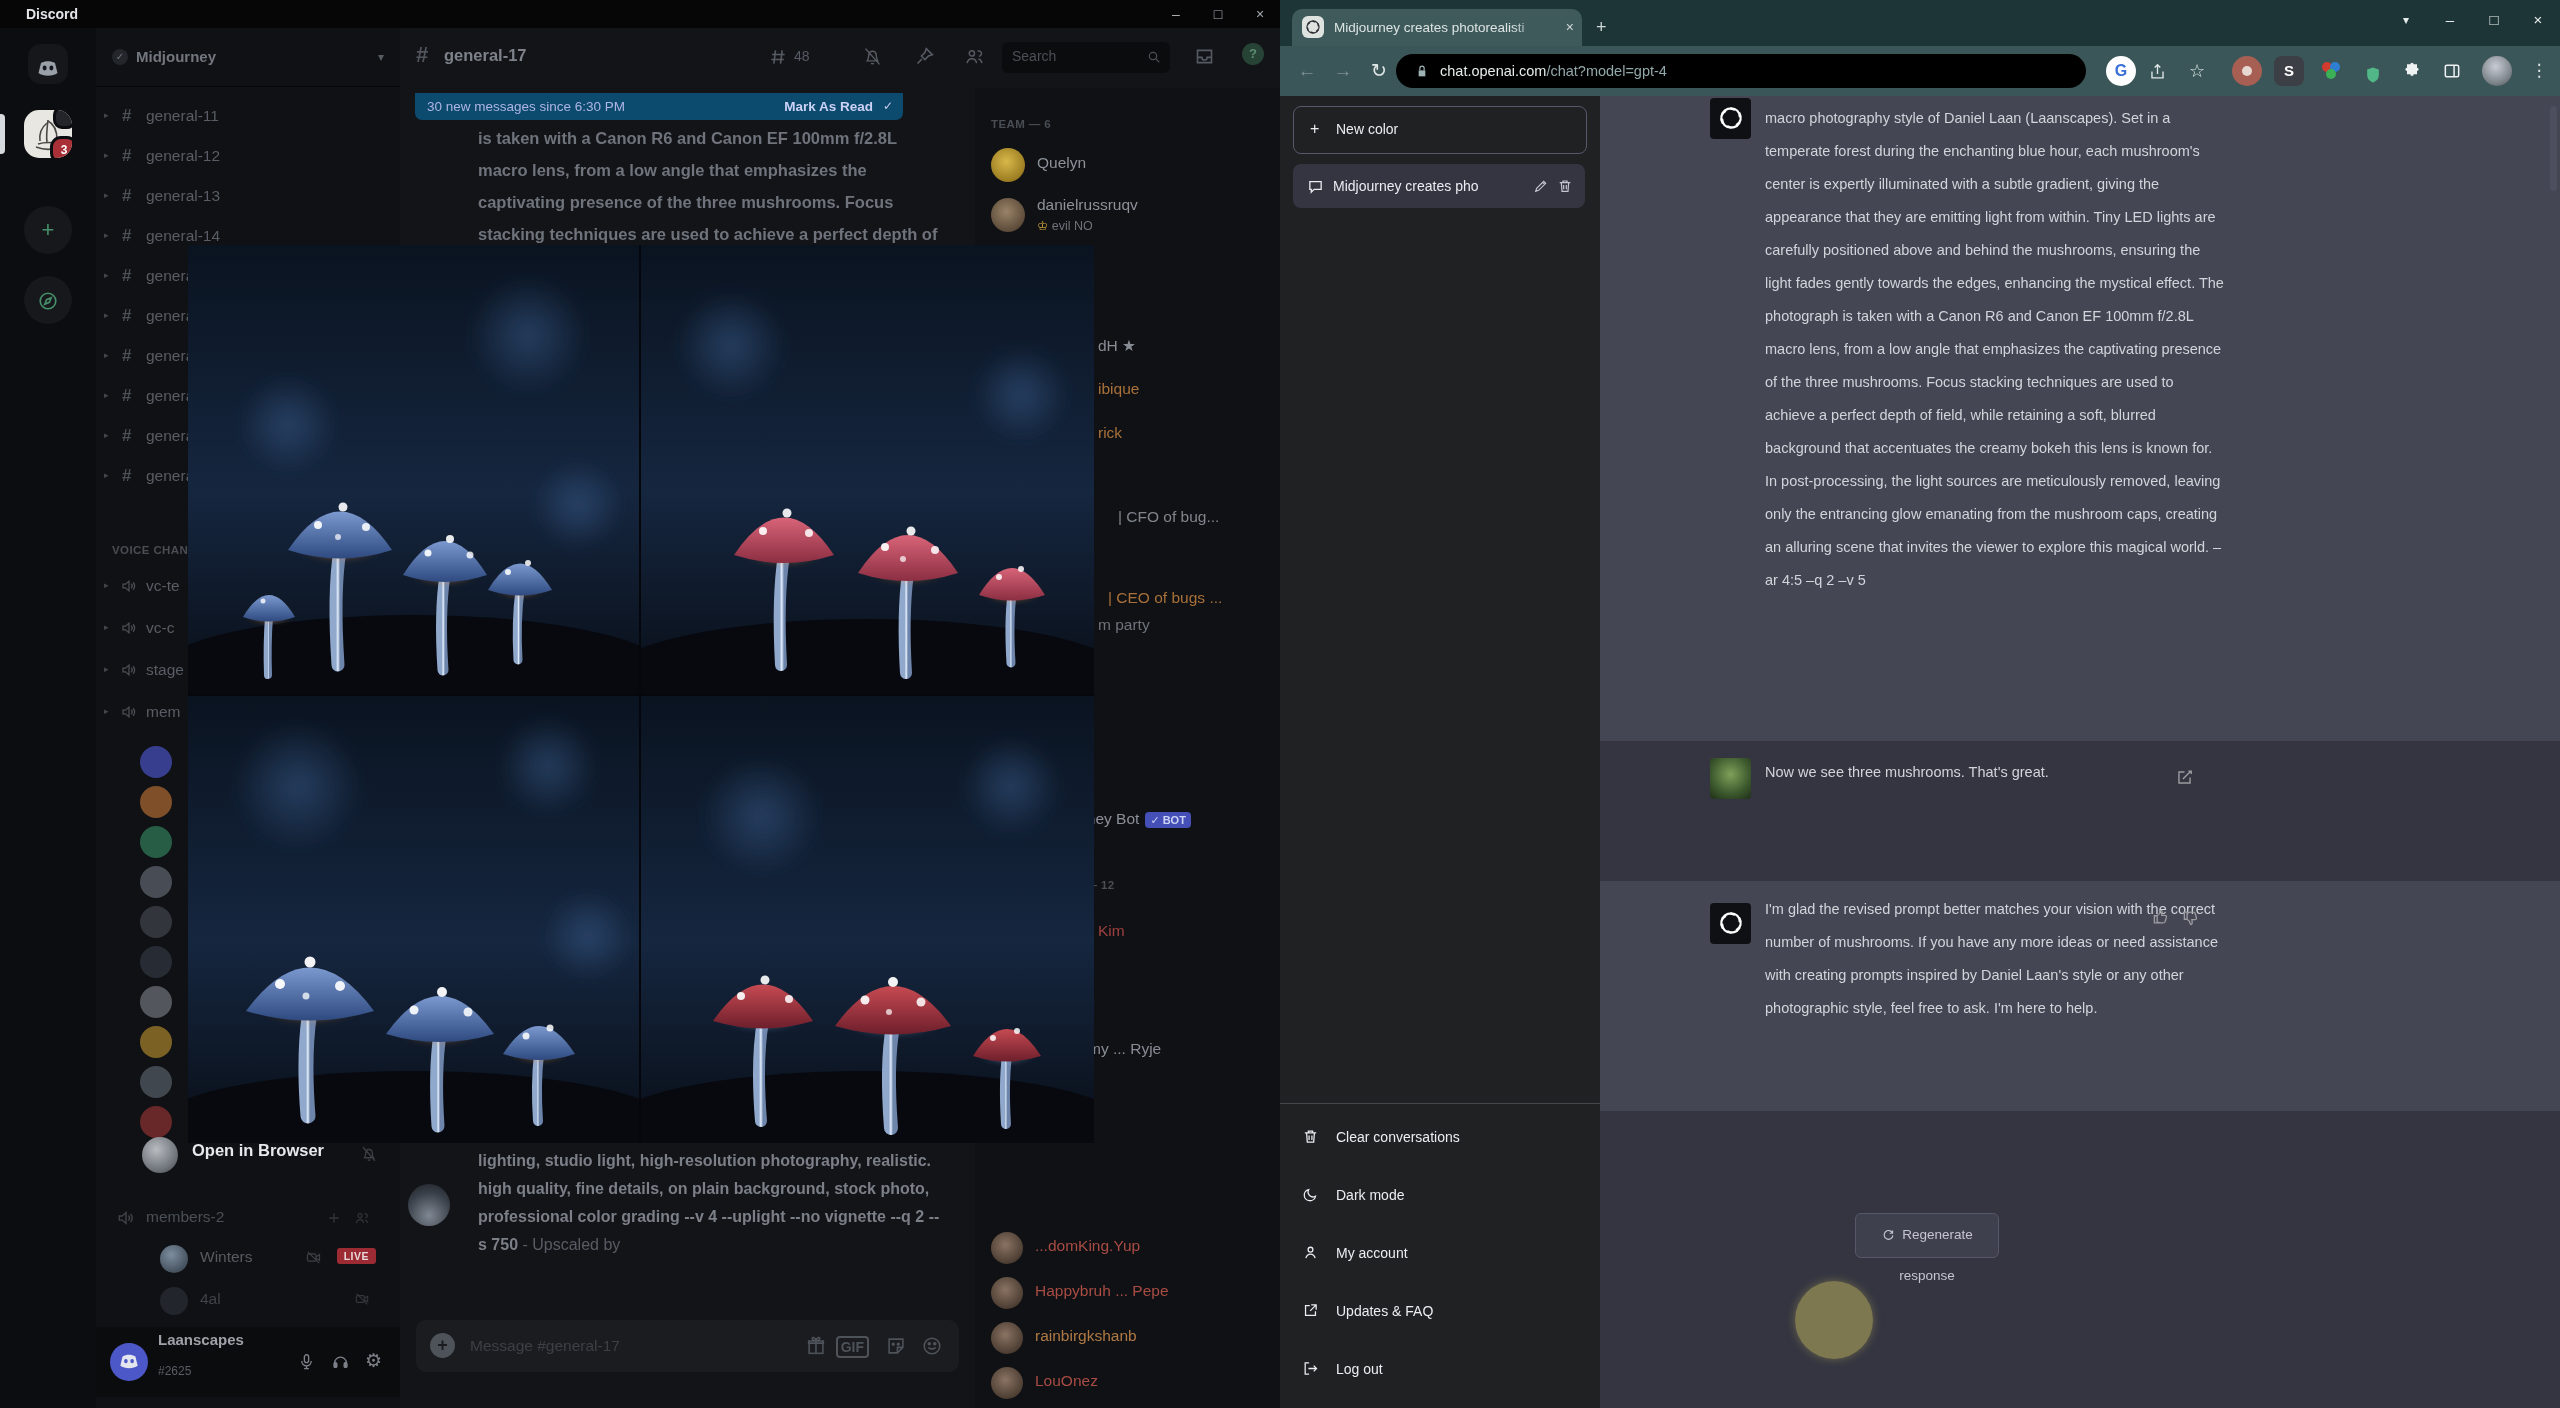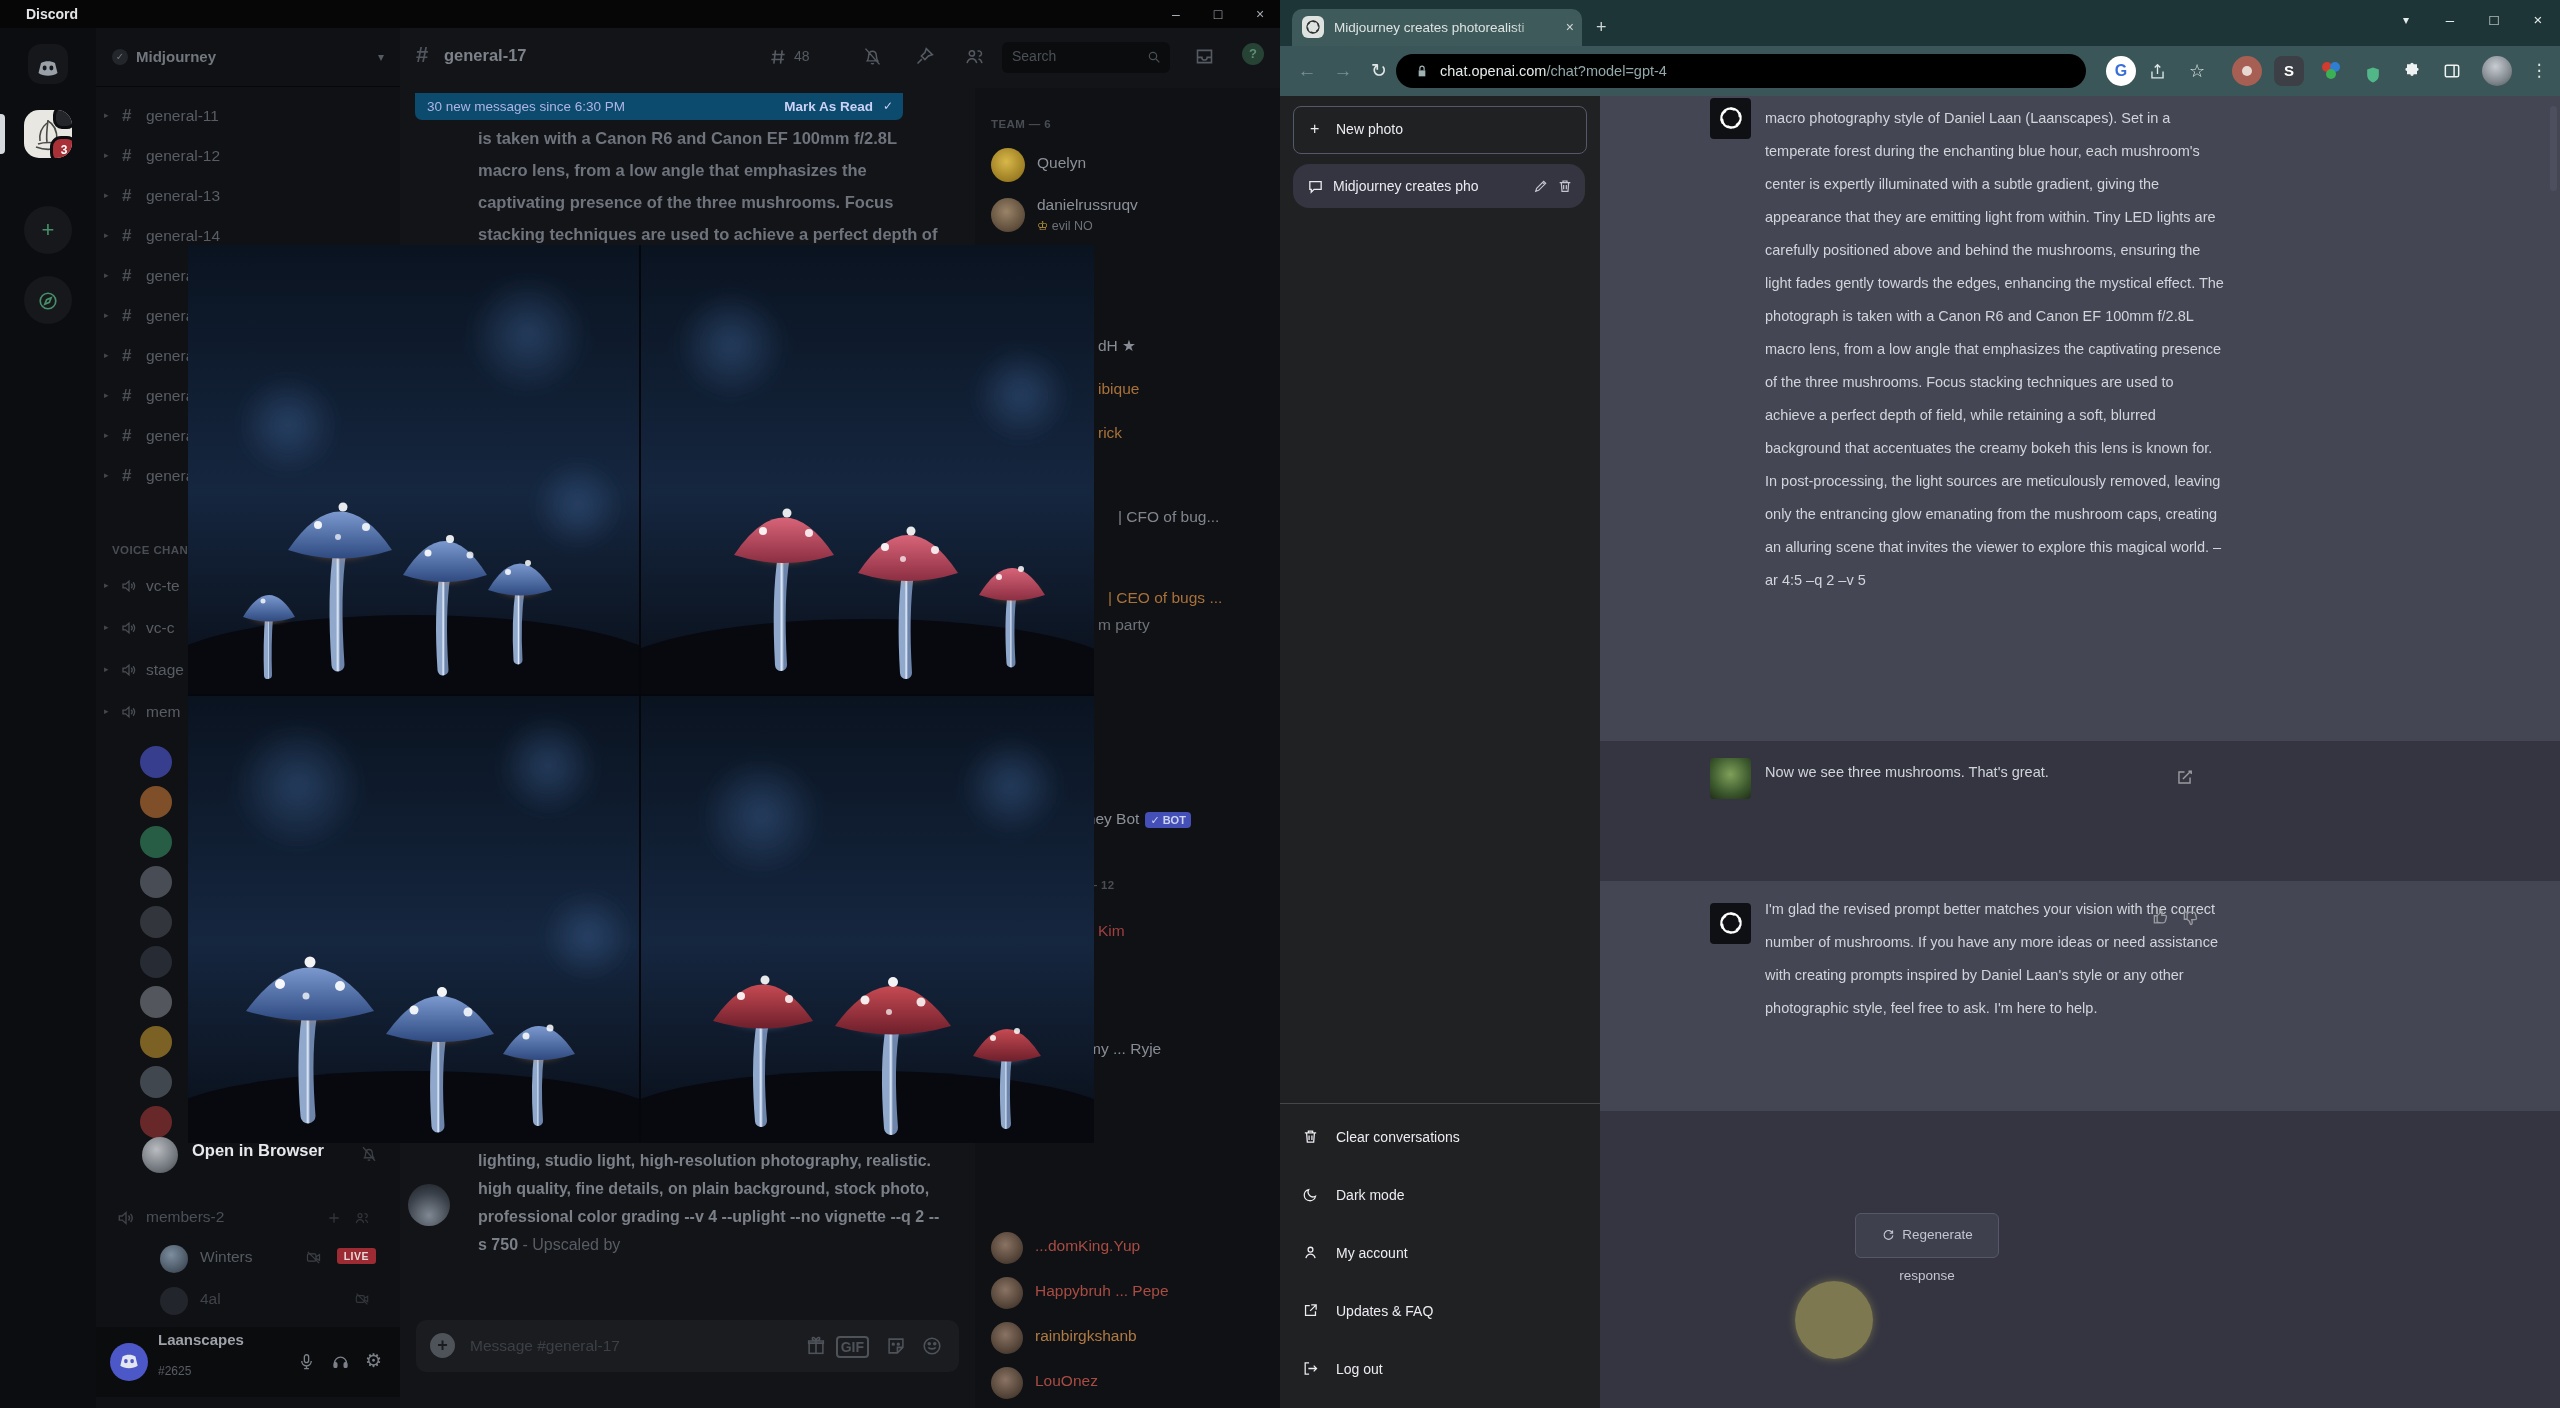--- a/index.html
+++ b/index.html
@@ -64,21 +64,21 @@
   .c-pill{left:116px;top:8px;width:690px;height:34px;background:#000000;border-radius:17px;}
   .c-pill .u{left:44px;top:0;line-height:34px;font-size:14.5px;color:#e6ebeb;white-space:nowrap;}
   .c-pill .u .dim{color:#93a8aa;}
   .c-ext{top:10px;width:30px;height:30px;text-align:center;line-height:30px;color:#dfe7e7;font-size:15px;}
   .c-content{left:0;top:96px;width:1280px;height:1312px;}
   
   .g-side{left:0;top:0;width:320px;height:1312px;background:#202123;}
   .g-btn{left:13px;top:10px;width:292px;height:46px;border:1px solid #565869;border-radius:8px;color:#ececf1;font-size:14px;}
   .g-btn .pl{left:16px;top:0;line-height:44px;font-size:16px;}
   .g-btn .lb{left:42px;top:0;line-height:44px;}
-  .g-hist{left:13px;top:68px;width:292px;height:44px;background:#343541;border-radius:16px;color:#ececf1;}
+  .g-hist{left:13px;top:68px;width:292px;height:44px;background:#343541;border-radius:8px;color:#ececf1;}
   .g-hist .lb{left:40px;top:0;line-height:44px;font-size:14px;width:168px;overflow:hidden;white-space:nowrap;}
   .g-menu{left:0;bottom:10px;width:320px;border-top:1px solid #45474a;padding-top:4px;}
   .g-mi{position:relative;height:58px;color:#ececf1;cursor:pointer;}
   .g-mi .ic{position:absolute;left:22px;top:20px;}
   .g-mi .lb{position:absolute;left:56px;top:0;line-height:58px;font-size:14px;}
   .g-main{left:320px;top:0;width:960px;height:1312px;background:#343541;}
   .g-row-a{background:#444654;}
   .g-avatar{left:110px;width:41px;height:41px;border-radius:4px;}
   .g-text{left:165px;width:462px;font-size:14.5px;line-height:33px;color:#d1d5da;}
   .g-act{color:#9a9b9f;}
@@ -816,21 +816,21 @@
       </svg>
     <span class="abs" style="left:1202px;top:10px;width:30px;height:30px;border-radius:15px;background:radial-gradient(circle at 45% 35%,#c8cdd4,#82898f 60%,#4c5258)"></span>
     <span class="abs c-ext" style="left:1244px;font-size:17px">⋮</span>
   </div>
 
   <div class="abs c-content">
 
     <div class="abs g-side">
       <div class="abs g-btn">
         <span class="abs pl">+</span>
-        <span class="abs lb">New photo</span>
+        <span class="abs lb">New color</span>
       </div>
       <div class="abs g-hist">
         <svg class="abs ic" style="left:14px;top:14px;color:#ececf1" width="17" height="17">
             <use href="#bubble"></use>
           </svg>
         <span class="abs lb">Midjourney creates pho</span>
         <svg class="abs ic" style="right:36px;top:14px;color:#c5c5d2" width="16" height="16">
             <use href="#pencil"></use>
           </svg>
         <svg class="abs ic" style="right:12px;top:14px;color:#c5c5d2" width="16" height="16">

